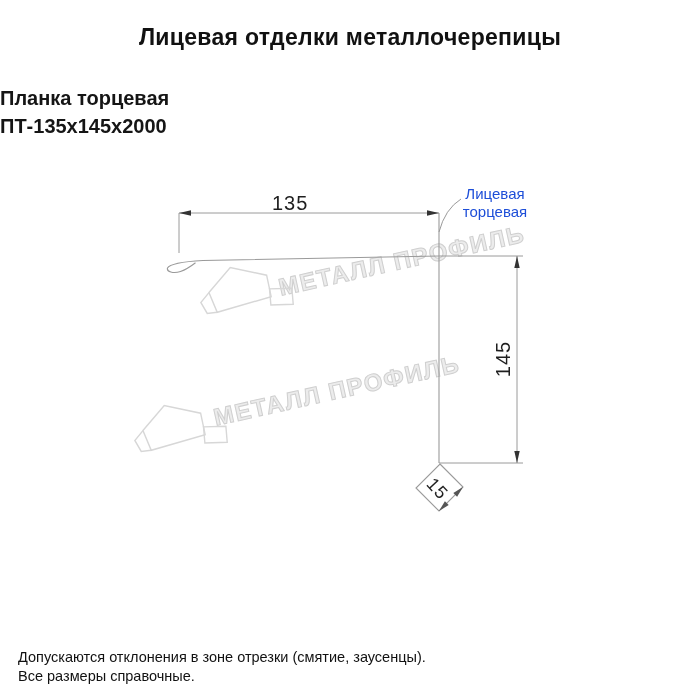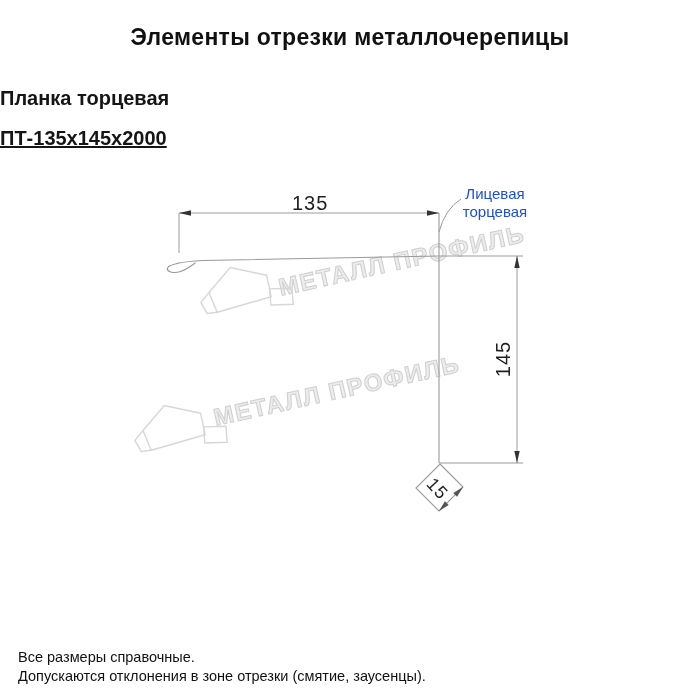--- a/index.html
+++ b/index.html
@@ -3,23 +3,23 @@
 <meta charset="utf-8">
 <style>
   html,body{margin:0;padding:0;background:#ffffff;}
   .page{position:relative;width:700px;height:700px;background:#ffffff;overflow:hidden;
         font-family:"Liberation Sans", sans-serif;}
   .abs{position:absolute;}
   .title{top:24px;left:0;width:700px;text-align:center;font-size:23px;font-weight:bold;
          color:#111;letter-spacing:0.3px;z-index:2;}
   .subtitle{left:0;width:694px;text-align:left;font-size:20px;font-weight:bold;color:#151515;z-index:2;}
   .sub1{top:87px;}
-  .sub2{top:127px;text-decoration:underline;}
+  .sub2{top:115px;}
   .dim-label{color:#1f1f1f;font-size:20px;letter-spacing:1px;z-index:2;white-space:nowrap;}
-  .dim-135{left:292px;top:192px;}
+  .dim-135{left:272px;top:192px;}
   .dim-145{left:503px;top:359px;transform:translate(-50%,-50%) rotate(-90deg);}
   .dim-15{left:437px;top:489px;font-size:18px;transform:translate(-50%,-50%) rotate(47deg);z-index:3;}
   .face-label{left:456px;top:185px;width:78px;text-align:center;font-size:15px;line-height:18px;
               color:#1d4ed8;z-index:2;}
   .wm{white-space:nowrap;font-weight:bold;font-size:24px;letter-spacing:1.5px;
       color:#ececec;-webkit-text-stroke:1px #cfcfcf;transform-origin:0 50%;
       transform:rotate(-12.5deg);z-index:0;}
   .wm1{left:279px;top:274px;}
   .wm2{left:214px;top:404px;}
   svg.drawing{left:0;top:0;z-index:1;}
@@ -61,31 +61,31 @@
     <polygon points="517,256 514.3,268 519.7,268" fill="#333"></polygon>
     <polygon points="517,463 514.3,451 519.7,451" fill="#333"></polygon>
 
     <path d="M461,199 Q445,209 439,232" stroke="#9a9a9a" fill="none" stroke-width="1"></path>
 
     <polygon points="440,464 463,487 439,511 416,488" fill="#ffffff" stroke="#9a9a9a" stroke-width="1.1"></polygon>
     <polygon points="463,487 457.1,496.7 453.3,492.9" fill="#555"></polygon>
     <polygon points="439,511 448.7,505.1 444.9,501.3" fill="#555"></polygon>
   </svg>
 
-  <div class="abs title">Элементы отрезки металлочерепицы</div>
+  <div class="abs title">Лицевая отделки металлочерепицы</div>
   <div class="abs subtitle sub1">Планка торцевая</div>
   <div class="abs subtitle sub2">ПТ-135х145х2000</div>
 
   <div class="abs dim-label dim-135">135</div>
   <div class="abs dim-label dim-145">145</div>
   <div class="abs dim-label dim-15">15</div>
 
   <div class="abs face-label">
     <div>Лицевая</div>
     <div>торцевая</div>
   </div>
 
   <div class="abs notes">
+    <div>Допускаются отклонения в зоне отрезки (смятие, заусенцы).</div>
     <div>Все размеры справочные.</div>
-    <div>Допускаются отклонения в зоне отрезки (смятие, заусенцы).</div>
   </div>
 
 </div>
 
 </body></html>

